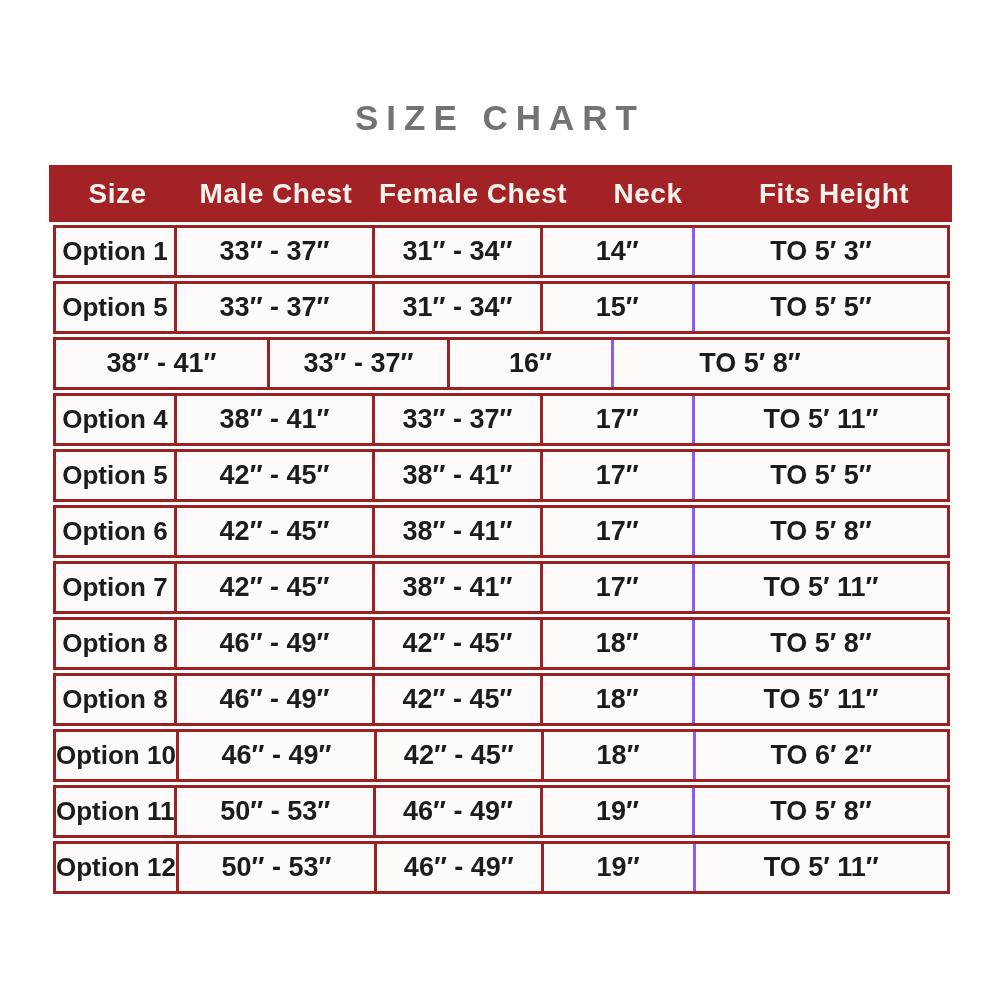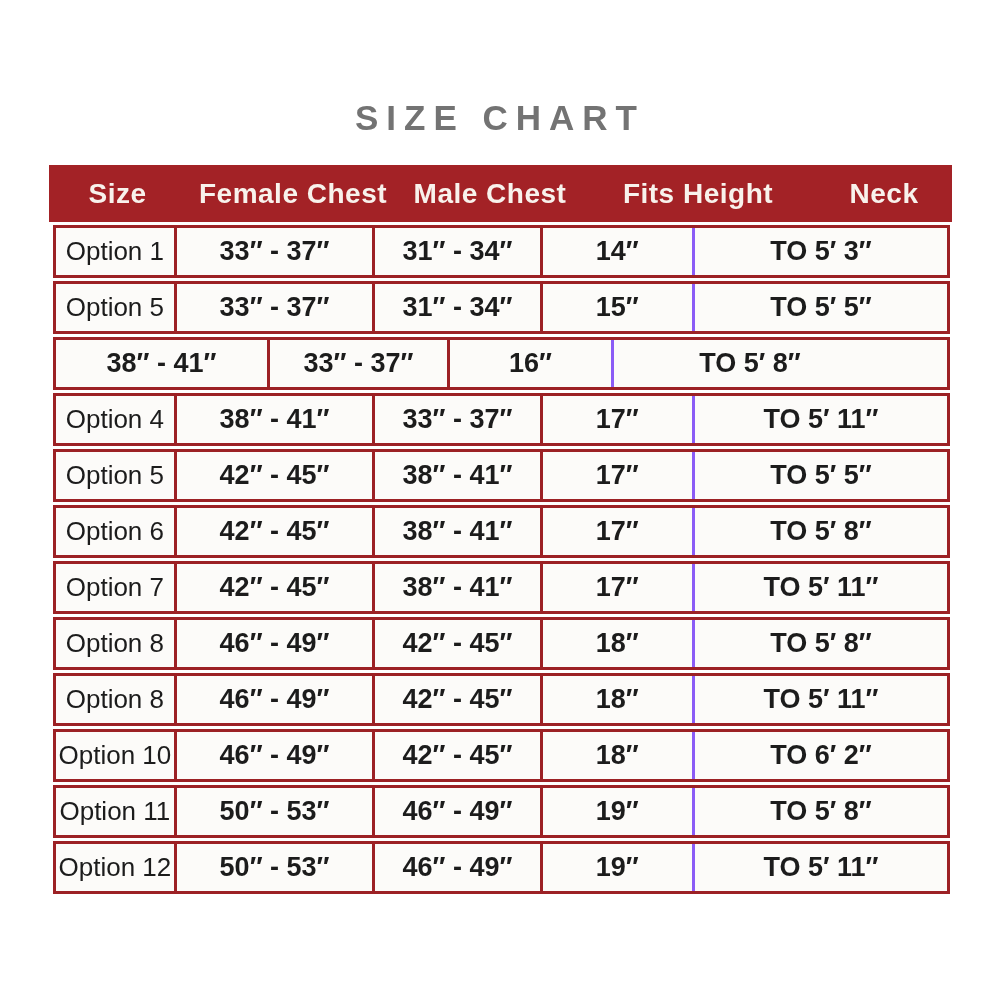--- a/index.html
+++ b/index.html
@@ -68,39 +68,39 @@
     display: flex;
     align-items: center;
     justify-content: center;
     box-sizing: border-box;
     height: 100%;
     font-size: 27px;
     font-weight: 600;
     color: #1c1c1c;
     white-space: nowrap;
   }
-  .c0 { width: 130px; border-right: 3px solid #9C2125; font-weight: 400; font-size: 26px; }
+  .c0 { width: 130px; border-right: 3px solid #9C2125; font-weight: 700; font-size: 26px; }
   .c1 { width: 214px; border-right: 3px solid #9C2125; }
   .c2 { width: 180px; border-right: 3px solid #9C2125; }
   .c3 { width: 164px; border-right: 3px solid #8b5cf6; }
   .c4 { width: 272px; }
 </style>
 </head>
 <body>
 
 <div class="page-title">SIZE CHART</div>
 
 <div class="size-table">
 
   <div class="header-row">
     <div class="hcell hc0">Size</div>
+    <div class="hcell hc2">Male Chest</div>
     <div class="hcell hc1">Female Chest</div>
-    <div class="hcell hc2">Male Chest</div>
+    <div class="hcell hc3">Neck</div>
     <div class="hcell hc4">Fits Height</div>
-    <div class="hcell hc3">Neck</div>
   </div>
 
   <div class="rows-wrap">
 
     <div class="t-row">
       <div class="cell c0">Option 1</div>
       <div class="cell c1">33″ - 37″</div>
       <div class="cell c2">31″ - 34″</div>
       <div class="cell c3">14″</div>
       <div class="cell c4">TO 5′ 3″</div>

